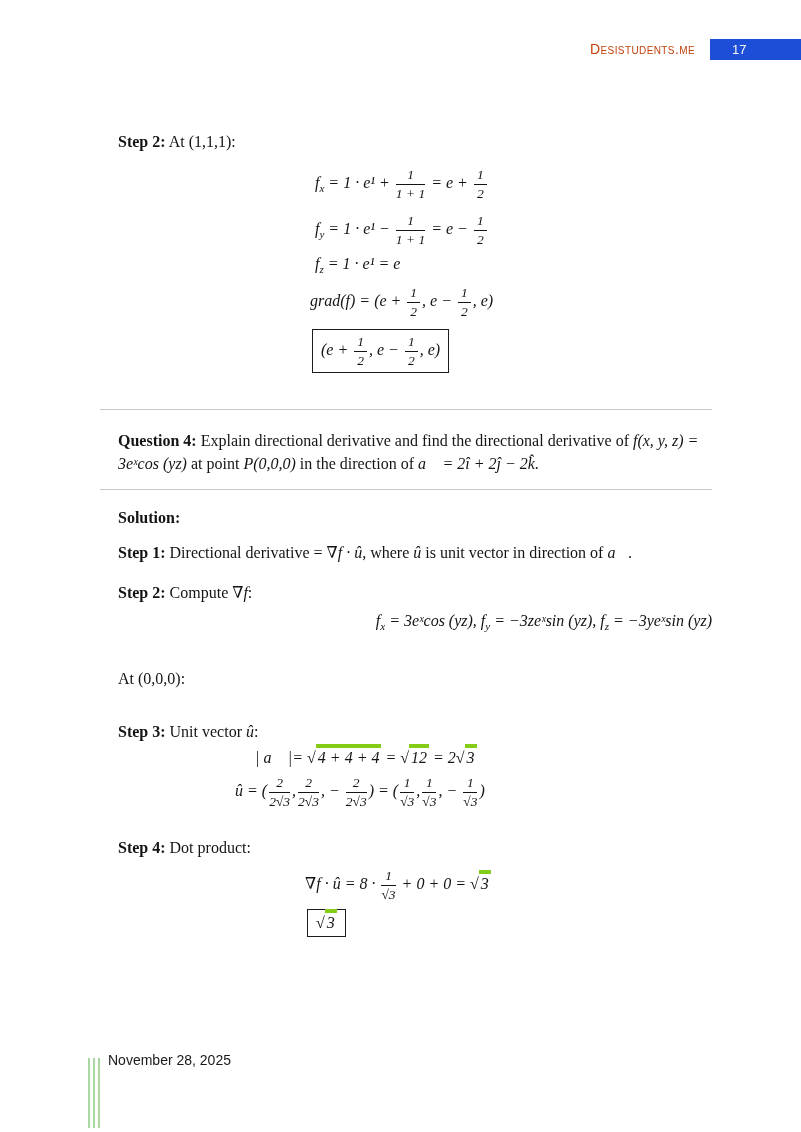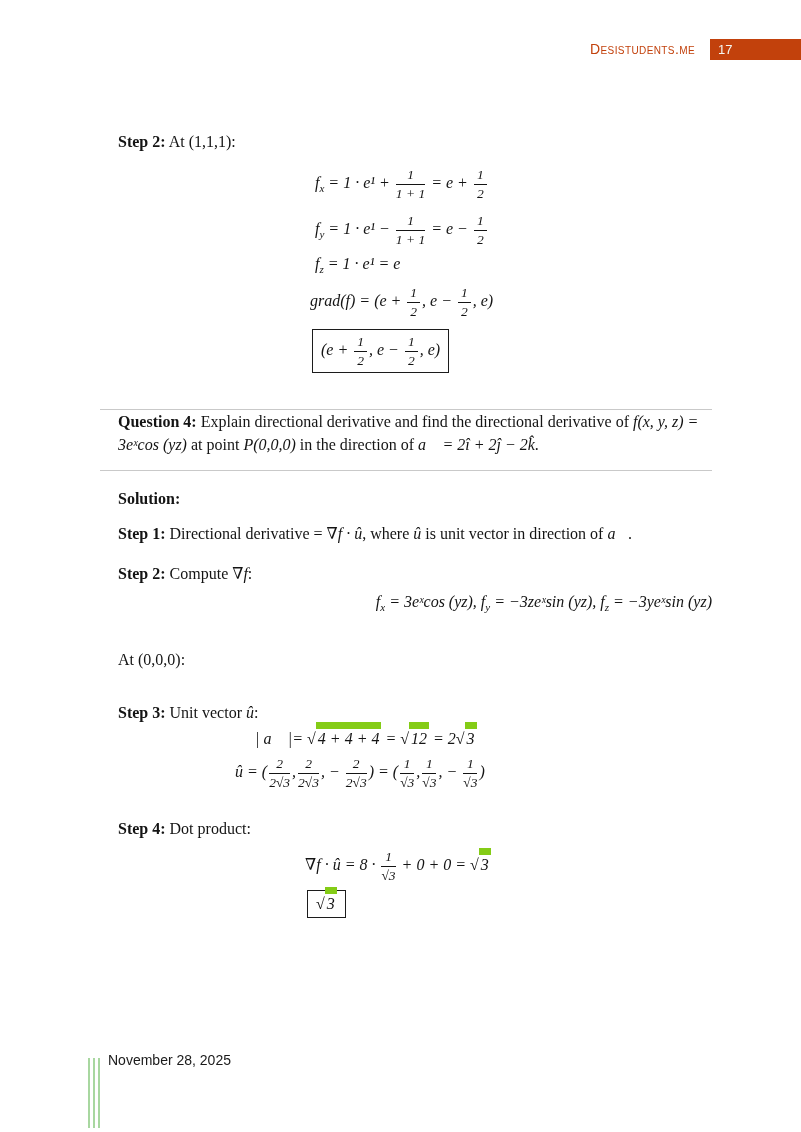--- a/index.html
+++ b/index.html
@@ -17,25 +17,25 @@
   .site-name {
     position:absolute; right:106px; top:2px;
     font-family:"Liberation Sans","DejaVu Sans",sans-serif;
     font-variant:small-caps;
     font-size:14px; letter-spacing:0.4px;
     color:#c2410c;
   }
   .page-badge {
     position:absolute; right:0; top:0;
     width:91px; height:21px;
-    background:#c2410c;
+    background:#1d4ed8;
     color:#f4f7f2;
     font-family:"Liberation Sans","DejaVu Sans",sans-serif;
     font-size:13px; line-height:21px;
-    padding-left:8px; box-sizing:border-box;
+    padding-left:22px; box-sizing:border-box;
   }
 
   
   .content {
     position:absolute; top:0; left:100px; width:612px;
     padding-top:130px; box-sizing:border-box;
   }
   .textpad { padding-left:18px; padding-right:12px; }
 
   p { margin:0; }
@@ -51,34 +51,34 @@
   .math, .mi { font-style:italic; }
   .eqrow { font-size:16px; white-space:nowrap; }
   .frac {
     display:inline-block; vertical-align:middle;
     text-align:center; font-size:13.5px; line-height:1.15;
     padding:0 2px;
   }
   .frac .num { display:block; border-bottom:1px solid #141414; padding:0 3px 1px; }
   .frac .den { display:block; padding-top:1px; }
   .vsub { font-size:11px; vertical-align:-4px; font-style:italic; }
-  .rad  { border-top:7px solid #84cc16; padding:1px 2px 0; }
+  .rad  { border-top:4px solid #84cc16; padding:1px 2px 0; }
   .answer-box {
     display:inline-block; border:1.5px solid #1c1c1c;
     padding:4px 8px;
   }
 
   
   .r-fx   { margin:14px 0 0 215px; }
   .r-fy   { margin:12px 0 0 215px; }
   .r-fz   { margin:8px  0 0 215px; }
   .r-grad { margin:10px 0 0 210px; }
   .r-box1 { margin:10px 0 0 212px; }
 
-  .q4para   { }
+  .q4para   { margin-top:19px; }
   .sol-head { margin-top:16px; }
   .s1       { margin-top:12px; }
   .s2       { margin-top:17px; }
   .r-gradeq { margin:8px 0 0 96px;text-align:right; }
   .at-pt    { margin-top:35px; }
   .r-gradval{ margin:10px 0 0 205px; }
   .s3       { margin-top:30px; }
   .r-mag    { margin:6px 0 0 155px; }
   .r-unit   { margin:8px 0 0 135px; }
   .s4       { margin-top:27px; }

